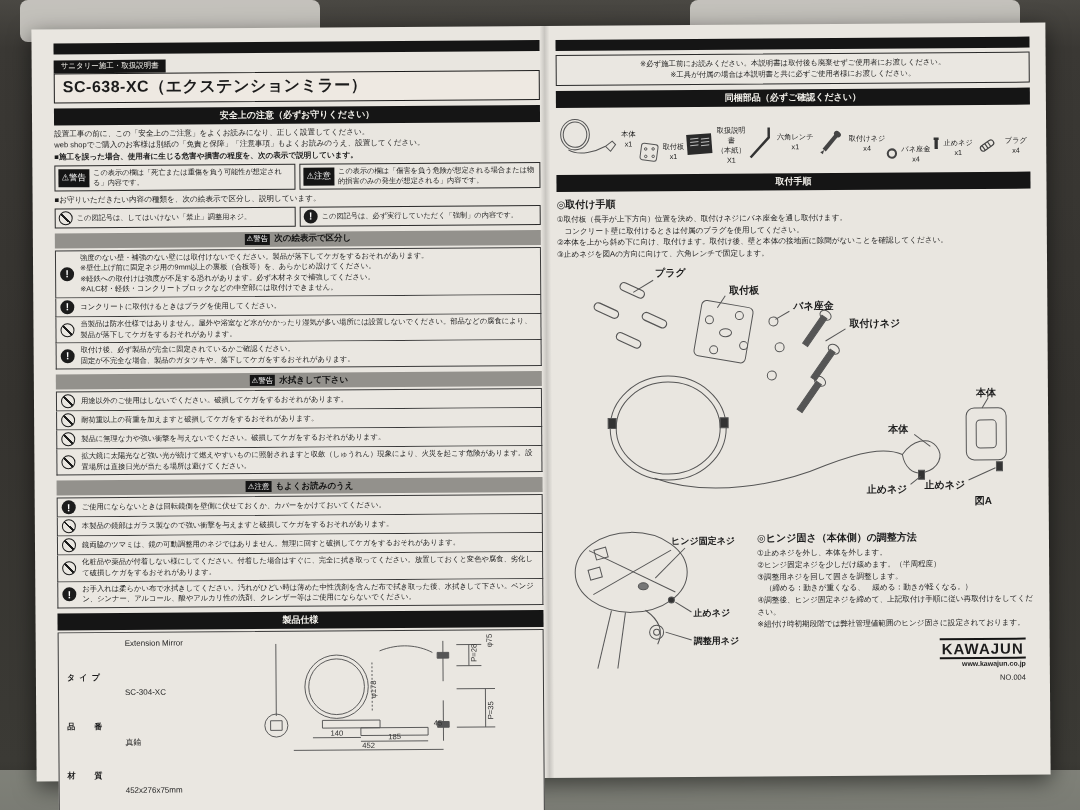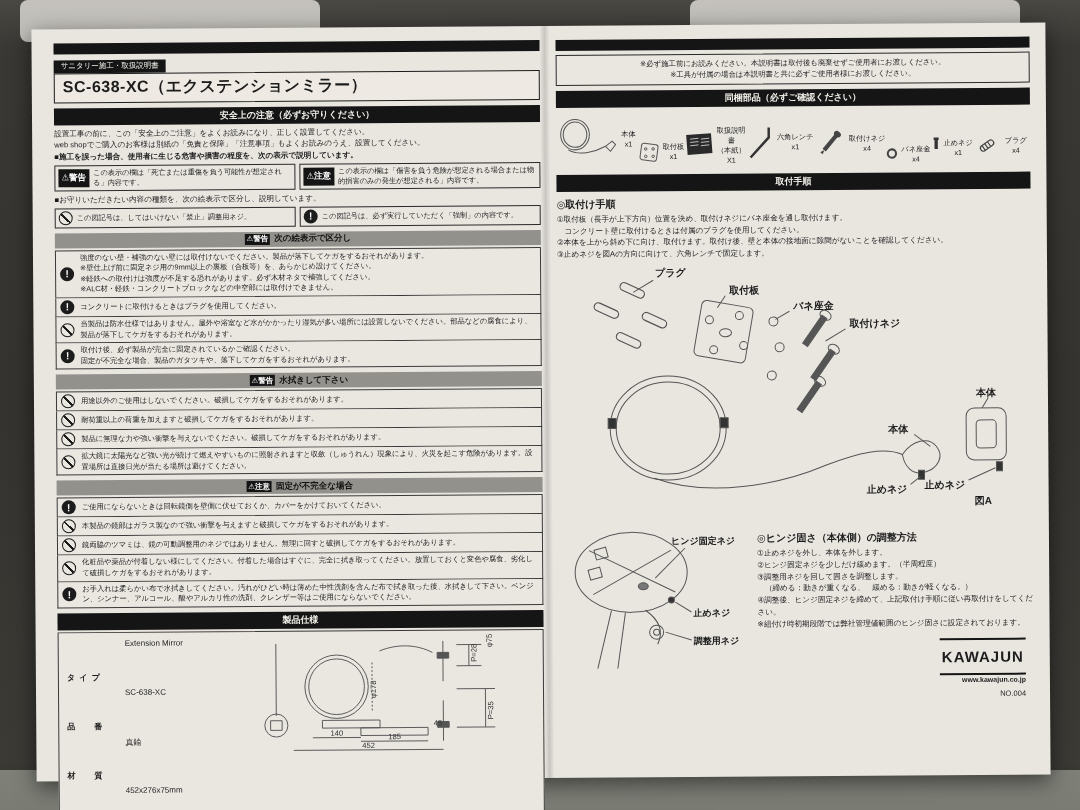--- a/index.html
+++ b/index.html
@@ -18,21 +18,21 @@
   #pageR{left:524px;width:474px;}
   .topbar{height:11px;background:#151515;margin-top:14px;}
   
   .doctab{display:inline-block;background:#151515;color:#f2f0ea;font-size:7.5px;padding:1px 7px 2px;}
   .titlebox{border:1.5px solid #1c1c1c;background:#eee9e2;padding:3px 8px 4px;margin-top:0;}
   .titlebox .t{font-size:16px;font-weight:bold;letter-spacing:.5px;}
   .blackbar{background:#151515;color:#f2f0ea;text-align:center;font-size:9px;padding:2px 0;margin-top:5px;font-weight:bold;}
   .intro{font-size:7.6px;line-height:1.5;margin-top:3px;}
   .defrow{display:flex;gap:4px;margin-top:3px;}
   .defbox{flex:1;border:1px solid #2a2a2a;display:flex;align-items:center;gap:4px;padding:2px 3px;background:#e9e6e0;}
-  .badge{background:#151515;color:#fff;font-size:8.5px;font-weight:bold;padding:3px 3px;white-space:nowrap;}
+  .badge{background:#151515;color:#fff;font-size:8.5px;font-weight:normal;padding:3px 3px;white-space:nowrap;}
   .deftext{font-size:7.2px;line-height:1.35;}
   .symline{font-size:7.6px;margin-top:4px;}
   .graybar{background:#93918c;color:#111;text-align:center;font-size:8.5px;font-weight:bold;padding:1.5px 0;margin-top:5px;
     display:flex;align-items:center;justify-content:center;gap:4px;}
   .graybar .badge{font-size:7.5px;padding:0.5px 2px;}
   .row{display:flex;border:1px solid #3a3a3a;border-top:none;align-items:center;gap:6px;padding:2px 4px;background:#eae7e1;}
   .row.first{border-top:1px solid #3a3a3a;margin-top:2px;}
   .rtx{font-size:7.3px;line-height:1.45;white-space:pre-line;flex:1;}
   .ic{flex:0 0 14px;width:14px;height:14px;border-radius:50%;position:relative;}
   .ic.p{border:1.8px solid #1c1c1c;box-sizing:border-box;
@@ -49,21 +49,21 @@
   
   .notebox{border:1px solid #2a2a2a;font-size:7.4px;line-height:1.55;text-align:center;padding:3px 2px;margin-top:4px;background:#eae7e1;}
   .parts{display:flex;align-items:flex-end;justify-content:space-between;padding:6px 2px 4px;}
   .part{display:flex;flex-direction:row;align-items:center;gap:2px;}
   .plabel{font-size:7.2px;white-space:pre-line;text-align:center;}
   .stephead{font-size:10px;font-weight:bold;margin-top:6px;}
   .steps{font-size:7.6px;line-height:1.55;white-space:pre-line;margin-top:2px;}
   .hingewrap{display:flex;gap:8px;margin-top:4px;}
   .brand{text-align:right;margin-top:10px;padding-right:8px;}
   .brand .logo{display:inline-block;font-size:15px;font-weight:bold;letter-spacing:1px;
-    border-top:2px solid #151515;border-bottom:2px solid #151515;padding:8px 2px;}
+    border-top:2px solid #151515;border-bottom:2px solid #151515;padding:0 2px;}
   .brand .url{font-size:7px;font-weight:bold;margin-top:1px;}
   .brand .no{font-size:7.5px;margin-top:6px;}
 </style>
 </head>
 <body>
 
 <div id="stage">
   <div class="plastic" style="left:20px;top:0;width:300px;height:42px;"></div>
   <div class="plastic" style="left:690px;top:0;width:330px;height:40px;"></div>
   <div class="table-strip"></div>
@@ -152,21 +152,21 @@
         <div class="rtx">製品に無理な力や強い衝撃を与えないでください。破損してケガをするおそれがあります。</div>
       </div>
       <div class="row">
         <span class="ic p"></span>
         <div class="rtx">拡大鏡に太陽光など強い光が続けて燃えやすいものに照射されますと収斂（しゅうれん）現象により、火災を起こす危険があります。設置場所は直接日光が当たる場所は避けてください。</div>
       </div>
 
       
       <div class="graybar">
         <span class="badge">⚠注意</span>
-        <span>固定が不完全な場合</span>
+        <span>もよくお読みのうえ</span>
       </div>
       <div class="row first">
         <span class="ic m"></span>
         <div class="rtx">ご使用にならないときは回転鏡側を壁側に伏せておくか、カバーをかけておいてください。</div>
       </div>
       <div class="row">
         <span class="ic p"></span>
         <div class="rtx">本製品の鏡部はガラス製なので強い衝撃を与えますと破損してケガをするおそれがあります。</div>
       </div>
       <div class="row">
@@ -185,21 +185,21 @@
       
       <div class="blackbar">製品仕様</div>
       <div class="specwrap">
         <div class="spectable">
           <div class="srow">
               <span class="sl">タ イ プ</span>
               <span>Extension Mirror</span>
             </div>
           <div class="srow">
               <span class="sl">品　　番</span>
-              <span>SC-638-XC</span>
+              <span>SC-304-XC</span>
             </div>
           <div class="srow">
               <span class="sl">材　　質</span>
               <span>真鍮</span>
             </div>
           <div class="srow">
               <span class="sl">半周程度</span>
               <span>452x276x75mm</span>
             </div>
           <div class="srow">

